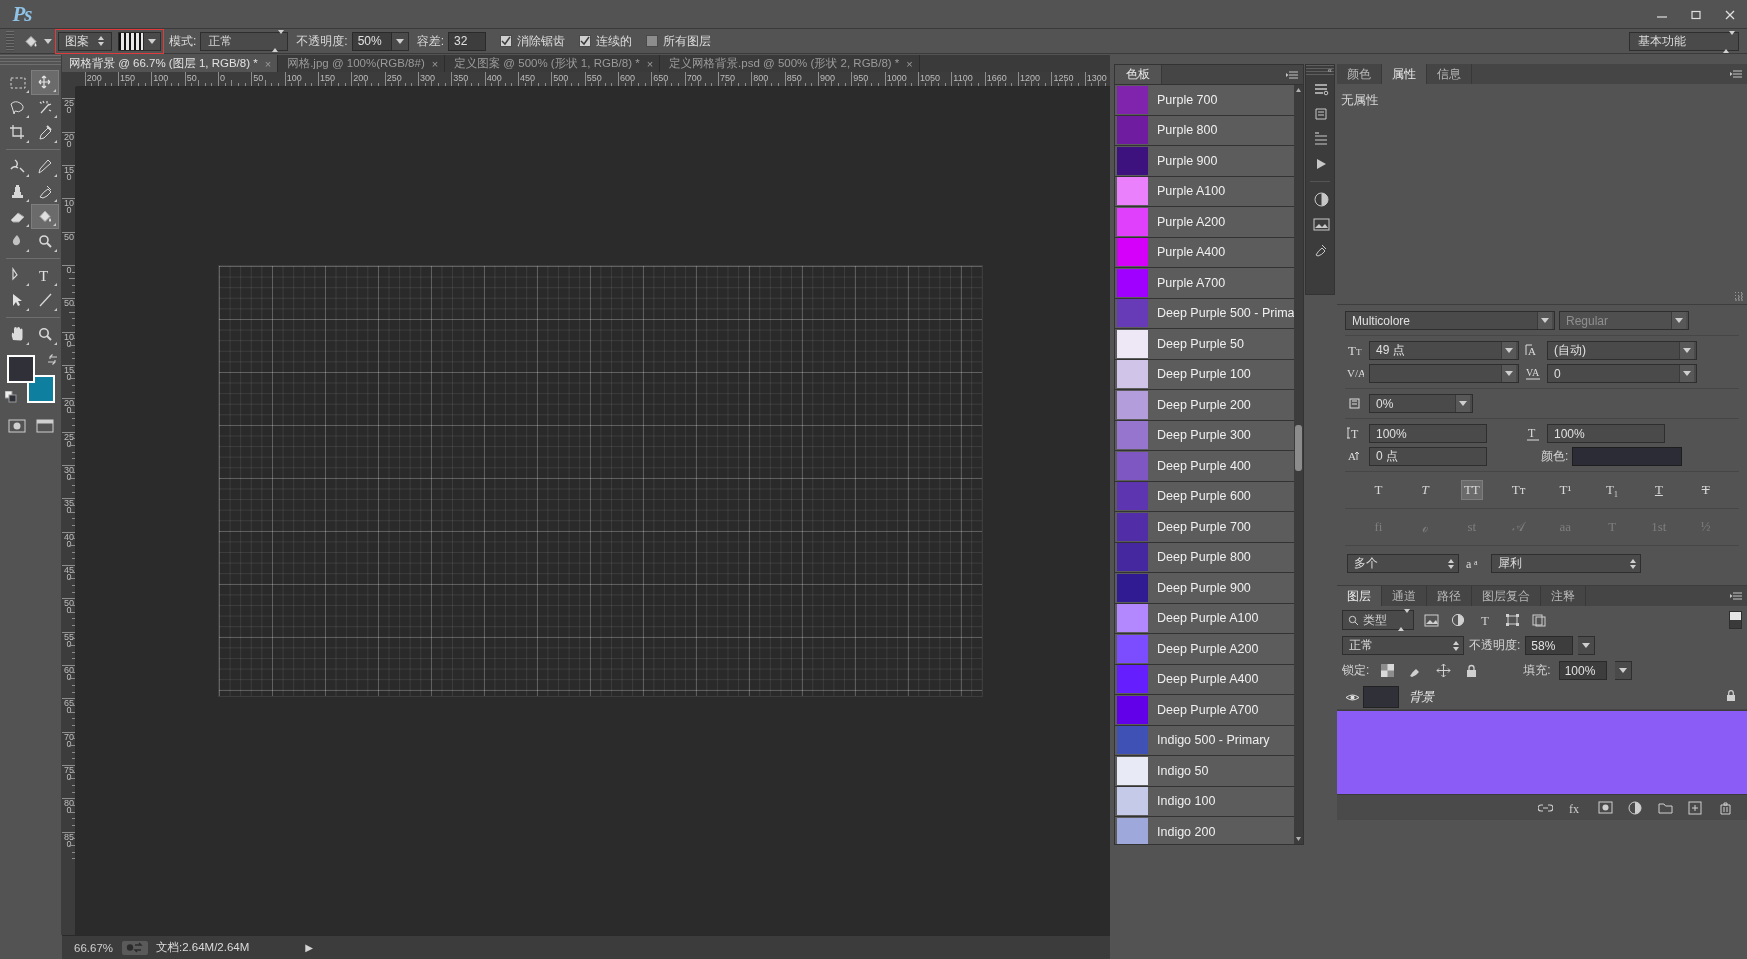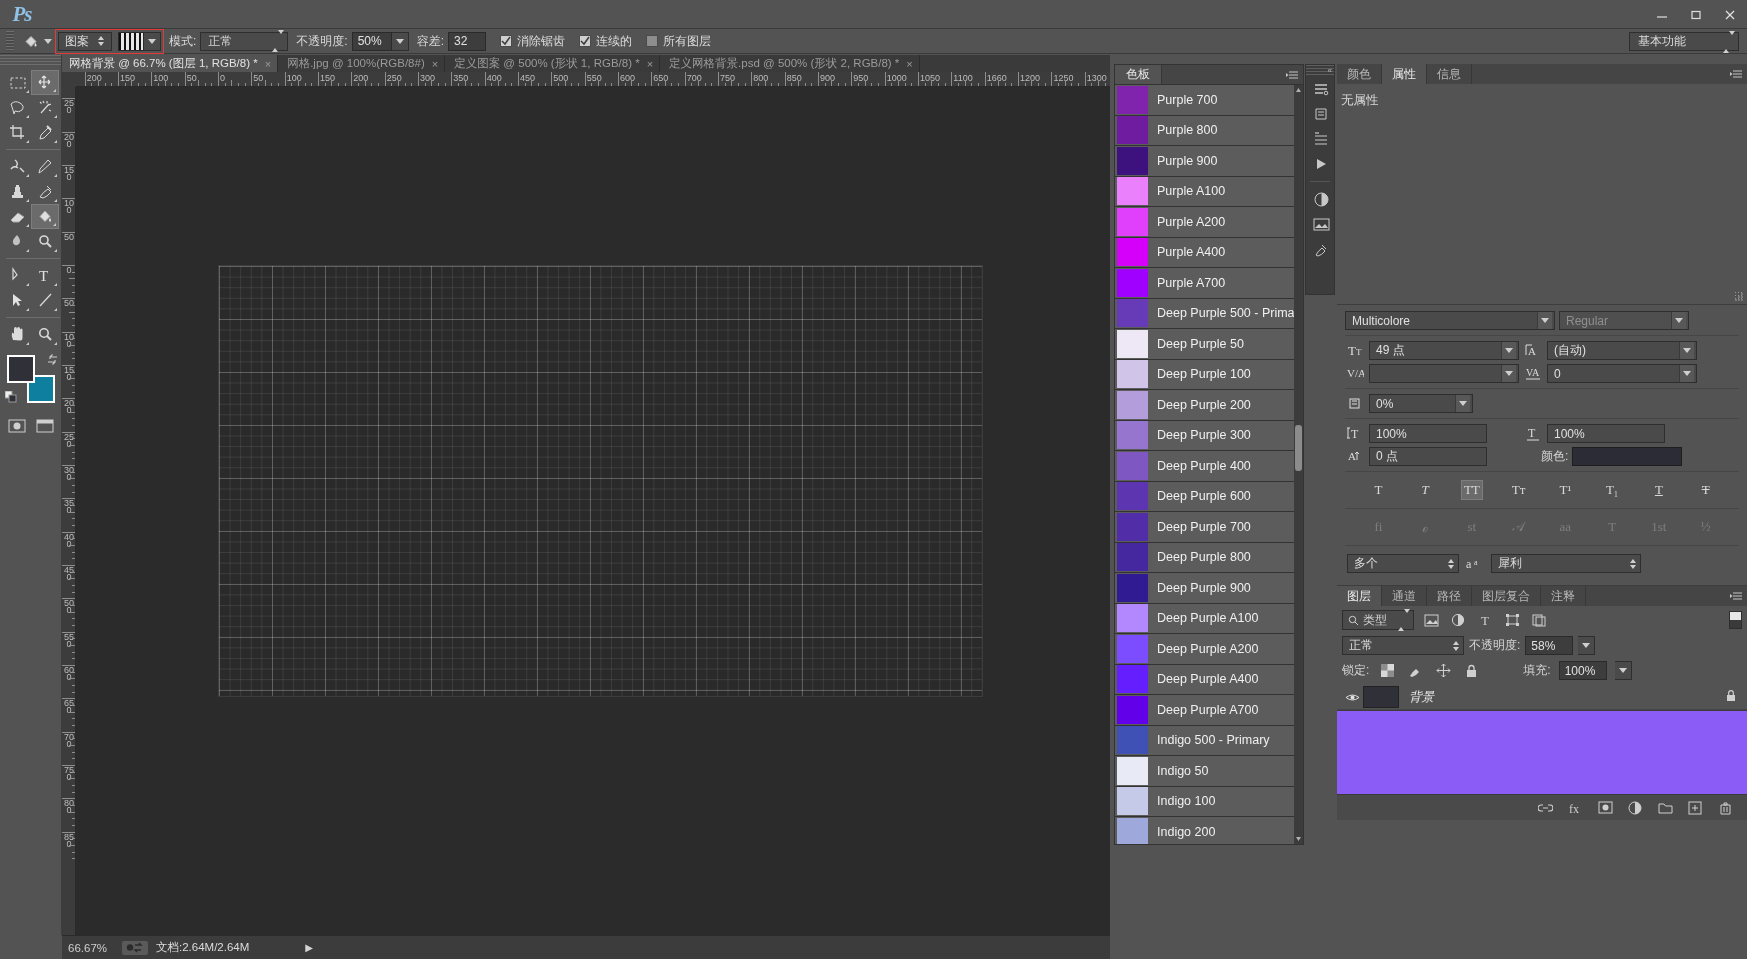--- a/index.html
+++ b/index.html
@@ -182,21 +182,21 @@
     background-size: 10.6px 10.6px, 10.6px 10.6px, 53px 53px, 53px 53px;
     background-position: 0 0, 0 0, 0 0, 0 0;
   }
 
   
   .statusbar {
     position:absolute; left:62px; bottom:0; width:1048px; height:24px;
     background:#3c3c3c; display:flex; align-items:center; border-top:1px solid #2a2a2a;
   }
   .zoomfield {
-    width:60px; font-size:11.5px; color:#cfcfcf; padding-left:6px;
+    width:60px; font-size:11.5px; color:#cfcfcf; padding-left:12px;
   }
   .st-icon { width:26px; height:14px; background:#5a5a5a; border-radius:2px;
     display:flex;align-items:center;justify-content:center; margin-right:8px;}
   .st-text { font-size:11.5px; color:#dcdcdc; }
   .st-arrow { margin-left:56px; color:#d4d4d4; font-size:10px; }
   .sb-left {
     position:absolute; left:0; bottom:0; width:62px; height:24px; background:#535353;
   }
 
   

